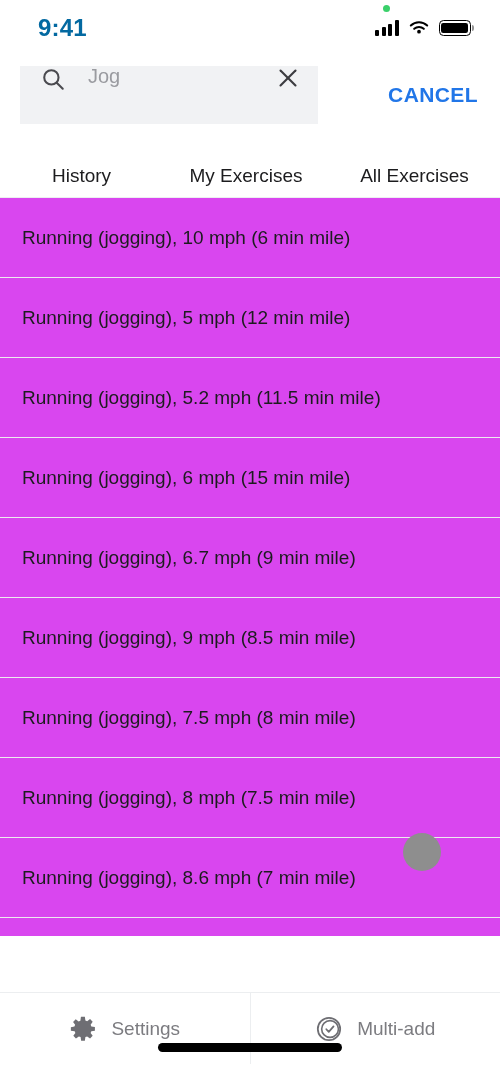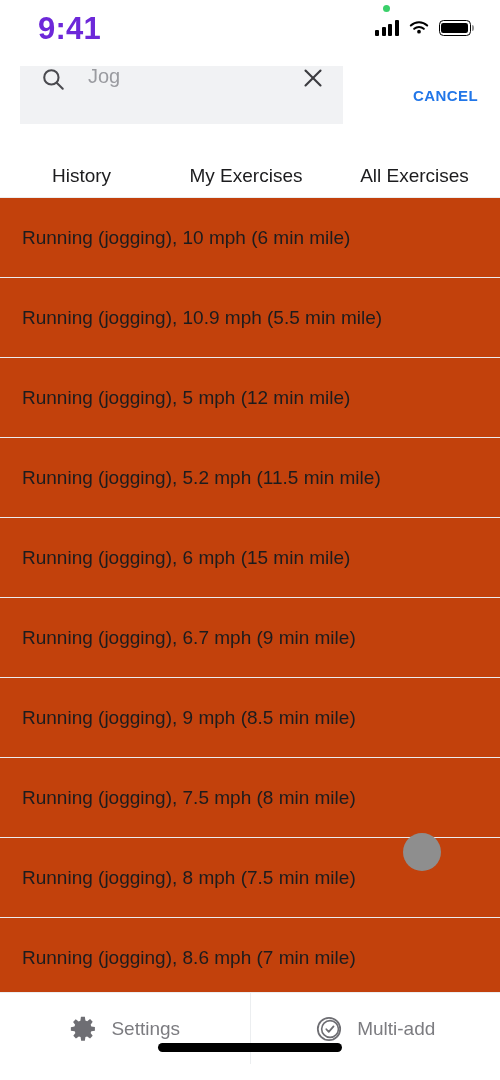--- a/index.html
+++ b/index.html
@@ -12,21 +12,21 @@
   }
   .phone { position:relative; width:500px; height:1080px; background:#fff; }
 
   
   .statusbar {
     position:relative; height:56px; width:100%;
     display:flex; align-items:center; justify-content:space-between;
     padding:0 26px 0 38px;
   }
   .status-time {
-    font-size:31px; font-weight:bold; color:#6d28d9;
+    font-size:24px; font-weight:bold; color:#0369a1;
     letter-spacing:0.2px; line-height:1;
   }
   .status-right { display:flex; align-items:center; gap:9px; position:relative; }
   .rec-dot {
     position:absolute; top:-15px; left:8px;
     width:7px; height:7px; border-radius:50%; background:#3ad06a;
   }
   .signal { display:flex; align-items:flex-end; gap:2.5px; height:16px; }
   .signal i { display:block; width:4px; background:#000; border-radius:1px; }
   .signal i:nth-child(1){ height:6px; }
@@ -54,21 +54,21 @@
     flex:1; height:58px; background:#f1f2f4;
     display:flex; align-items:flex-start; padding:0 18px 0 20px;
   }
   .search-icon { width:26px; height:26px; flex:0 0 auto; }
   .search-value {
     flex:1; font-size:20px; color:#9a9ba0;
     margin-left:22px; line-height:1;
   }
   .clear-icon { width:24px; height:24px; flex:0 0 auto; cursor:pointer; }
   .cancel-btn {
-    font-size:15px; font-weight:bold; letter-spacing:.4px;
+    font-size:21px; font-weight:bold; letter-spacing:.4px;
     padding:0 22px 0 28px; cursor:pointer; white-space:nowrap;margin-left:42px;
   }
 
   
   .tabs {
     display:flex; height:64px; align-items:center;
     border-bottom:1px solid #eceef0;
   }
   .tab {
     flex:1; text-align:center; font-size:19px; color:#1c1c1e;
@@ -76,21 +76,21 @@
   }
   .tab.t1 { flex:0 0 163px; }
   .tab.t2 { flex:0 0 166px; }
 
   
   .list { position:relative; }
   .row {
     height:80px; display:flex; align-items:center;
     padding-left:22px; border-bottom:1px solid #ececee;
     font-size:19px; color:#1c1c1e; cursor:pointer;
-    background:#c2410c;
+    background:#d946ef;
   }
   .row-partial { height:18px; border-bottom:none; }
 
   
   .cursor {
     position:absolute; left:403px; top:833px;
     width:38px; height:38px; border-radius:50%;
     background:#8e8e8e; pointer-events:none;
   }
 
@@ -155,21 +155,20 @@
   </div>
 
   <div class="tabs">
     <div class="tab t1">History</div>
     <div class="tab t2">My Exercises</div>
     <div class="tab t3">All Exercises</div>
   </div>
 
   <div class="list">
     <div class="row">Running (jogging), 10 mph (6 min mile)</div>
-    <div class="row">Running (jogging), 10.9 mph (5.5 min mile)</div>
     <div class="row">Running (jogging), 5 mph (12 min mile)</div>
     <div class="row">Running (jogging), 5.2 mph (11.5 min mile)</div>
     <div class="row">Running (jogging), 6 mph (15 min mile)</div>
     <div class="row">Running (jogging), 6.7 mph (9 min mile)</div>
     <div class="row">Running (jogging), 9 mph (8.5 min mile)</div>
     <div class="row">Running (jogging), 7.5 mph (8 min mile)</div>
     <div class="row">Running (jogging), 8 mph (7.5 min mile)</div>
     <div class="row">Running (jogging), 8.6 mph (7 min mile)</div>
     <div class="row row-partial"></div>
   </div>

